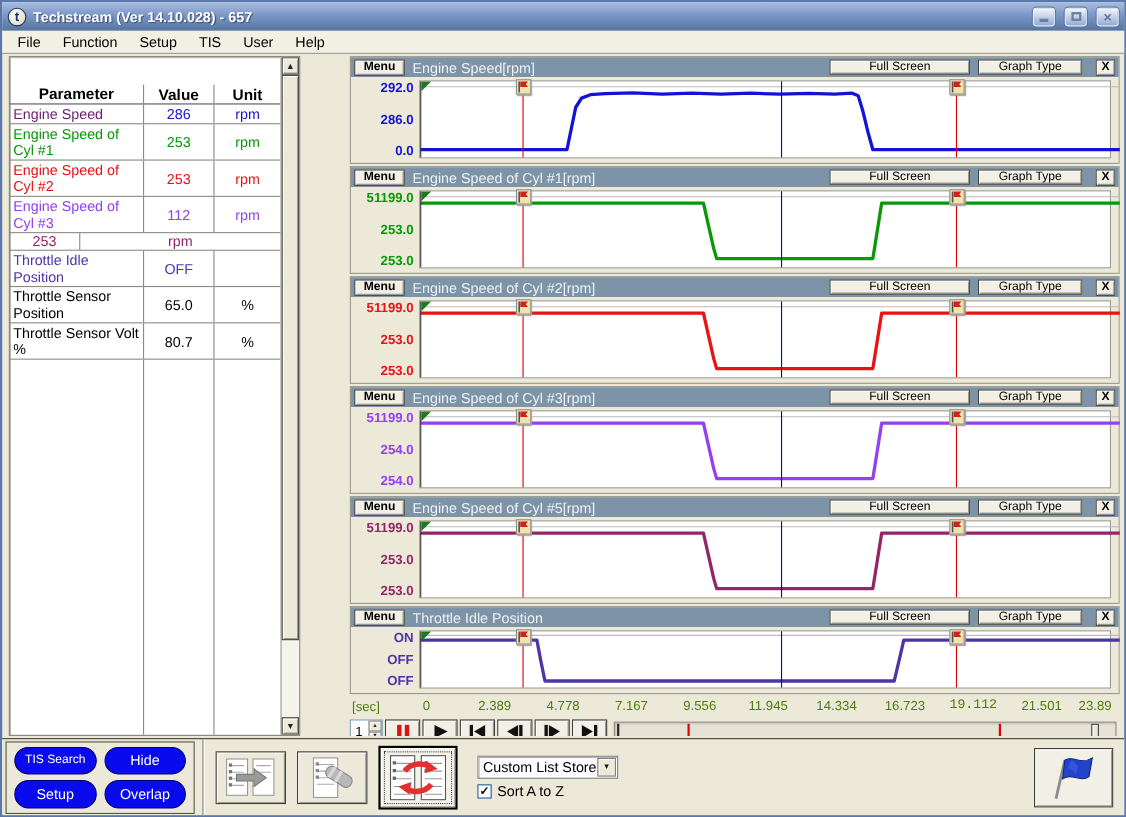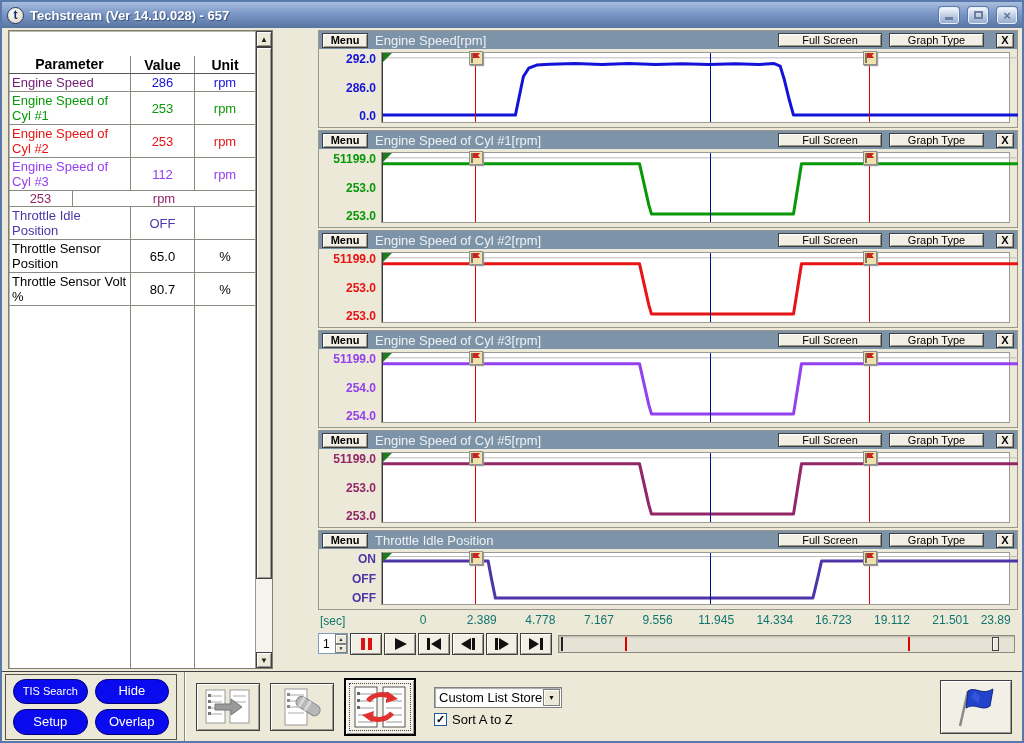--- a/index.html
+++ b/index.html
@@ -64,38 +64,38 @@
                  display:flex; flex-direction:column; }
   .graph-panel.short { flex:0 0 80px; }
   .graph-header { flex:0 0 18px; background:#7d94a8; display:flex; align-items:center;
                   gap:7px; padding:1px 3px; }
   .xp-btn { background:#f2efe4; border:1px solid #404040; color:#000;
             box-shadow:inset 1px 1px 0 #fff, inset -1px -1px 0 #9a9a90;
             display:flex; align-items:center; justify-content:center;
             font-family:inherit; cursor:default; }
   .menu-btn { width:46px; height:15px; font-size:11px; font-weight:bold; }
   .graph-title { color:#eef1f4; font-size:13px; flex:1; white-space:nowrap; overflow:hidden; }
-  .fs-btn { width:104px; height:14px; font-size:11px; }
+  .fs-btn { width:128px; height:14px; font-size:11px; }
   .gt-btn { width:95px; height:14px; font-size:11px; }
   .x-btn  { width:18px; height:15px; font-size:11px; font-weight:bold; margin-left:5px; }
   .graph-body { flex:1; display:flex; padding:3px 7px 4px 0; }
   .graph-ylabels { flex:0 0 62px; display:flex; flex-direction:column; justify-content:space-between;
                    align-items:flex-end; padding-right:5px; font-weight:bold; font-size:12px; }
   .plot { flex:1; background:#fff; border:1px solid #9a9a92; position:relative; overflow:visible; }
   .plot svg { position:absolute; left:0; top:0; }
   .cursor { position:absolute; top:0; bottom:0; width:1px; }
   .flag { position:absolute; top:-2px; width:14px; height:14px; background:#f0e2ad;
           border:1px solid #8f8f8f; box-shadow:1px 1px 1px #999;
           display:flex; align-items:flex-start; justify-content:center; }
   .start-marker { position:absolute; left:1px; top:0; width:0; height:0;
                   border-top:9px solid #1e7a1e; border-right:9px solid transparent; }
   .plot-start-line { position:absolute; left:0; top:0; bottom:0; width:1px; background:#3a3a3a; }
 
   
-  .time-row { flex:0 0 17px; display:flex; font-size:12px; color:#0f766e; align-items:center;gap:36px; }
+  .time-row { flex:0 0 17px; display:flex; font-size:12px; color:#4d7c0f; align-items:center; }
   .time-unit { flex:0 0 62px; padding-left:2px; }
   .time-ticks { flex:1; position:relative; height:100%; margin-right:7px; }
   .time-ticks span { position:absolute; top:1px; transform:translateX(-50%); white-space:nowrap; }
 
   
   .playback-row { flex:0 0 25px; display:flex; align-items:center; gap:2px; padding:1px 0; }
   .spinner { flex:0 0 30px; height:21px; border:1px solid #7f9db9; background:#fff; display:flex; }
   .spin-val { flex:1; font-size:12px; display:flex; align-items:center; padding-left:4px; }
   .spin-btns { flex:0 0 12px; display:flex; flex-direction:column; }
   .spin-btn { flex:1; background:#ece9d8; border:1px solid #808080;
@@ -154,20 +154,28 @@
         <span class="glyph-min"></span>
       </div>
     <div class="win-btn">
         <span class="glyph-restore"></span>
       </div>
     <div class="win-btn">
         <span class="glyph-close">×</span>
       </div>
   </div>
 
+  <div class="menubar">
+      <div class="menu-item">File</div>
+      <div class="menu-item">Function</div>
+      <div class="menu-item">Setup</div>
+      <div class="menu-item">TIS</div>
+      <div class="menu-item">User</div>
+      <div class="menu-item">Help</div>
+    </div>
 
   <div class="main">
 
     <div class="left-panel">
       <div class="param-table">
         <div class="t-head">
           <div class="cell c-param">Parameter</div>
           <div class="cell c-value">Value</div>
           <div class="cell c-unit">Unit</div>
         </div>
@@ -474,21 +482,21 @@
         <div class="time-unit">[sec]</div>
         <div class="time-ticks">
             <span style="left: 1.2%;">0</span>
             <span style="left: 11.05%;">2.389</span>
             <span style="left: 20.9%;">4.778</span>
             <span style="left: 30.75%;">7.167</span>
             <span style="left: 40.6%;">9.556</span>
             <span style="left: 50.45%;">11.945</span>
             <span style="left: 60.3%;">14.334</span>
             <span style="left: 70.15%;">16.723</span>
-            <span style="left: 80%;">19.112</span>
+            <span style="left: 80%; font-family: Liberation Mono, monospace;">19.112</span>
             <span style="left: 89.85%;">21.501</span>
             <span style="left: 99.7%; transform: translateX(-95%);">23.89</span>
           </div>
       </div>
 
       <div class="playback-row">
         <div class="spinner">
           <div class="spin-val">1</div>
           <div class="spin-btns">
             <div class="spin-btn">▲</div>

